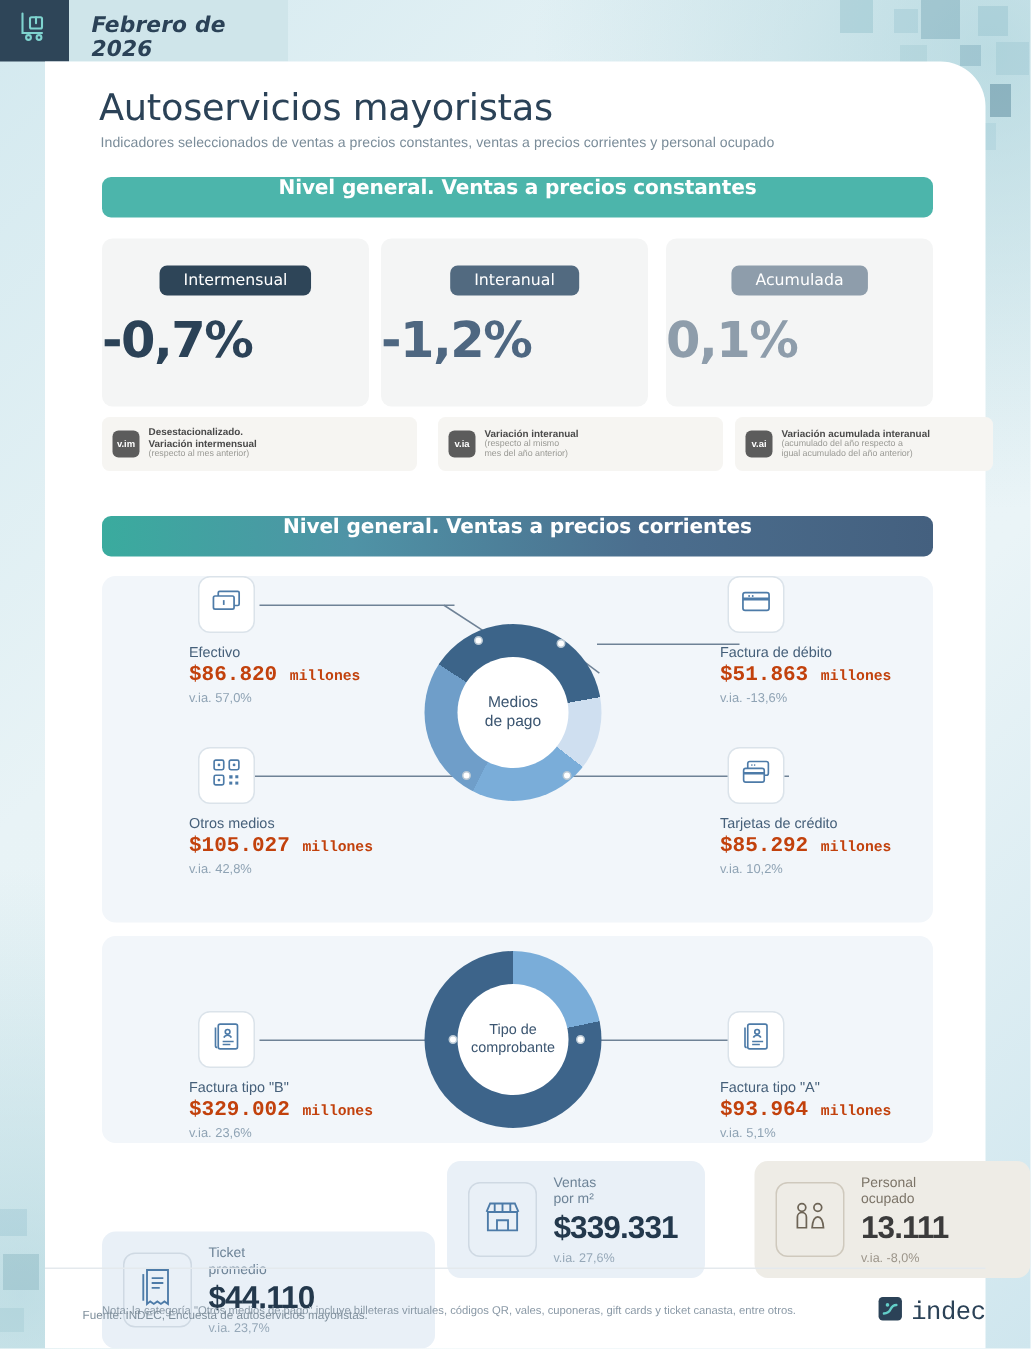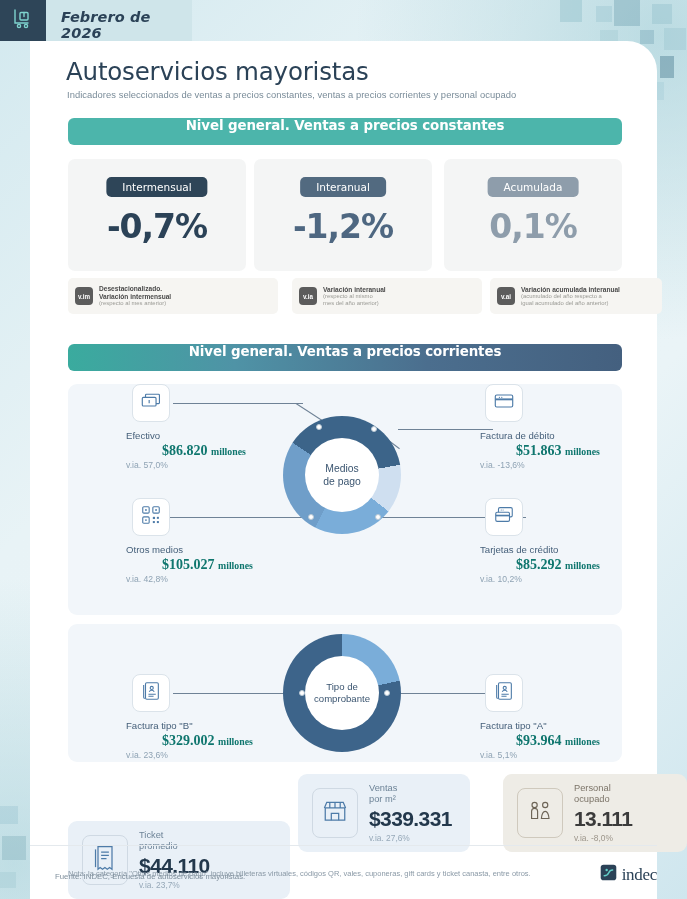--- a/index.html
+++ b/index.html
@@ -79,21 +79,21 @@
     position: absolute; top: 18px; left: 50%; transform: translateX(-50%);
     padding: 4px 16px; border-radius: 5px;
     font-size: 10.5px; color: #fff; font-weight: 400; white-space: nowrap;
     font-family: "DejaVu Sans", sans-serif;
   }
   .pill.p1 { background: #2e4558; }
   .pill.p2 { background: #526a80; }
   .pill.p3 { background: #8e9dab; }
 
   .kval {
-    position: absolute; top: 48px; left: 0; width: 100%; text-align: center;
+    position: absolute; top: 48px; left: 0; width: 100%; text-align: left;
     font-size: 33px; font-weight: 700; letter-spacing: -1px;
     font-family: "DejaVu Sans", sans-serif;
   }
   .kval.v1 { color: #2b4257; }
   .kval.v2 { color: #4e6781; }
   .kval.v3 { color: #8e9dab; }
 
   
   .fnote {
     position: absolute; top: 237px; height: 36px;
@@ -122,21 +122,21 @@
 
   
   .itile {
     position: absolute; width: 38px; height: 38px;
     border: 1px solid #dbe3ea; border-radius: 8px; background: #fff;
     display: flex; align-items: center; justify-content: center;
   }
 
   .lbl { position: absolute; line-height: 1.22; }
   .lbl .name { font-size: 9.6px; color: #46607a; }
-  .lbl .amt  { font-size: 14px; font-weight: 700; color: #0f766e; font-family: Liberation Serif, serif; margin-left: 36px; }
+  .lbl .amt  { font-size: 14px; font-weight: 700; color: #c2410c; font-family: Liberation Mono, monospace; }
   .lbl .amt .u { font-size: 9.8px; font-weight: 700; }
   .lbl .via  { font-size: 8.6px; color: #8fa3b4; margin-top: 1px; }
 
   
   .donut { position: absolute; border-radius: 50%; }
   .donut .hole {
     position: absolute; border-radius: 50%; background: #fff;
     left: 50%; top: 50%; transform: translate(-50%,-50%);
     display: flex; align-items: center; justify-content: center;
     text-align: center; line-height: 1.25;
@@ -176,21 +176,21 @@
   
   .note {
     position: absolute; left: 38px; top: 828px; width: 560px;
     font-size: 7.5px; color: #8a99a6;
   }
   .divider { position: absolute; left: 30px; top: 845px; width: 627px; height: 1px; background: #e4e9ed; }
   .source  { position: absolute; left: 55px; top: 872px; font-size: 7.8px; color: #7f8f9c; }
   .brand   { position: absolute; right: 30px; top: 864px; display: flex; align-items: center; gap: 5px; }
   .brand .word {
     font-size: 17px; color: #2b4257; letter-spacing: -.3px;
-    font-family: Liberation Serif, serif;
+    font-family: Liberation Mono, monospace;
   }
 </style>
 </head>
 <body>
 
 <div class="deco">
   <div class="pix" style="left:560px;top:0;width:22px;height:22px;background:rgba(120,175,190,.30)"></div>
   <div class="pix" style="left:596px;top:6px;width:16px;height:16px;background:rgba(120,175,190,.22)"></div>
   <div class="pix" style="left:614px;top:0;width:26px;height:26px;background:rgba(96,150,168,.34)"></div>
   <div class="pix" style="left:652px;top:4px;width:20px;height:20px;background:rgba(120,175,190,.26)"></div>

